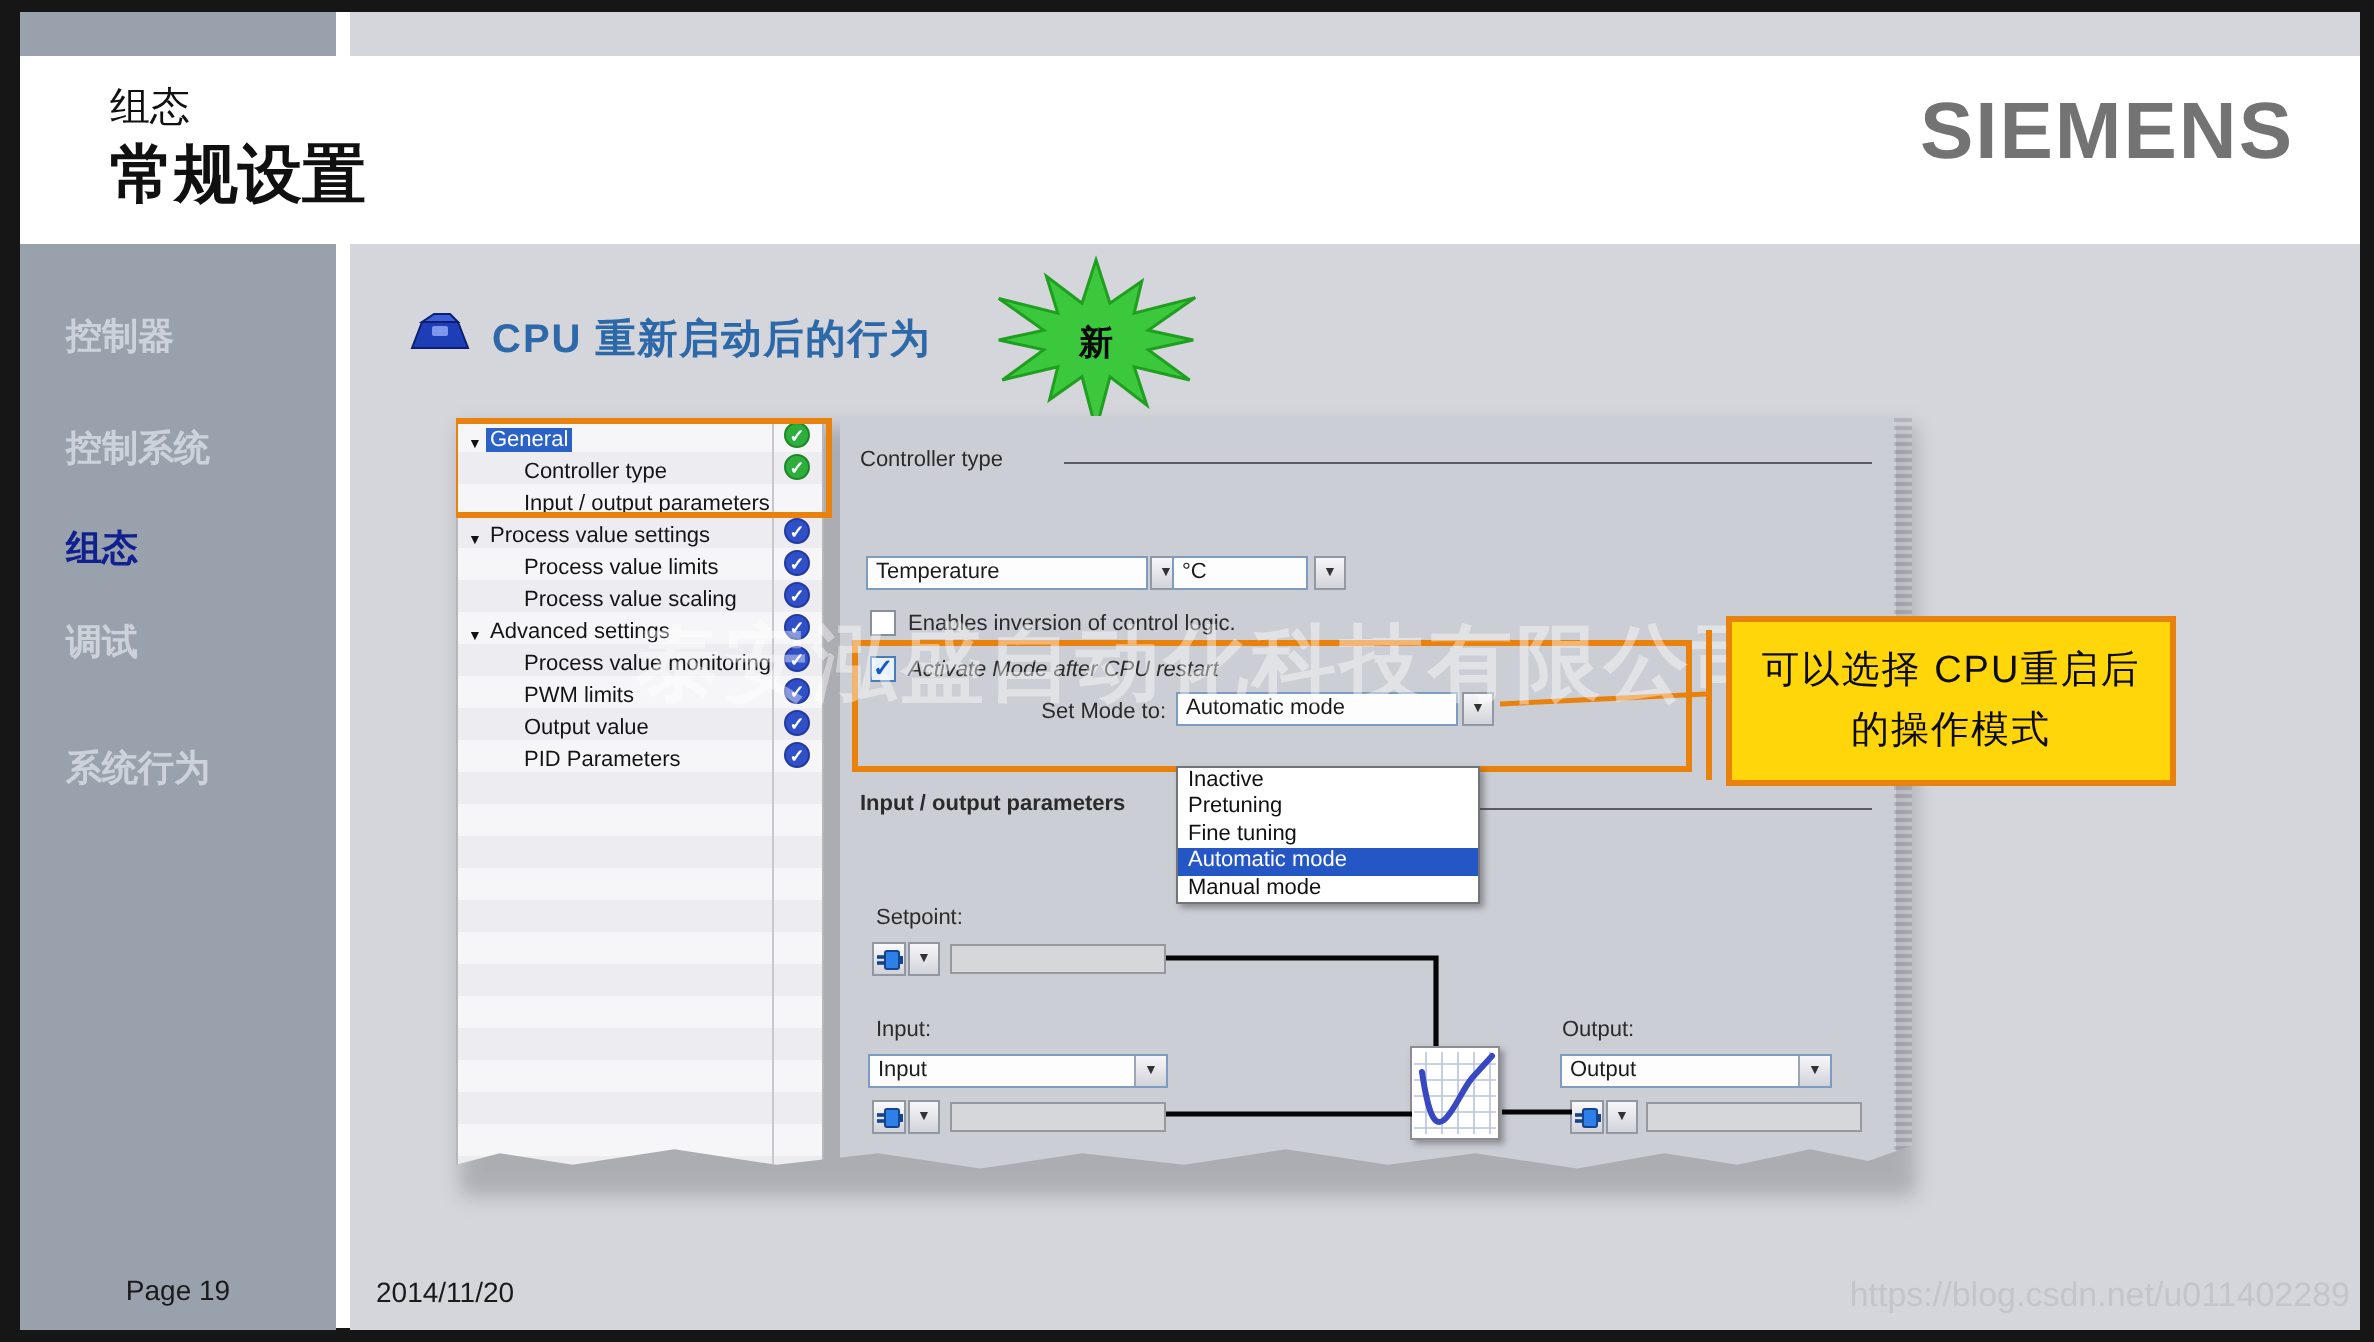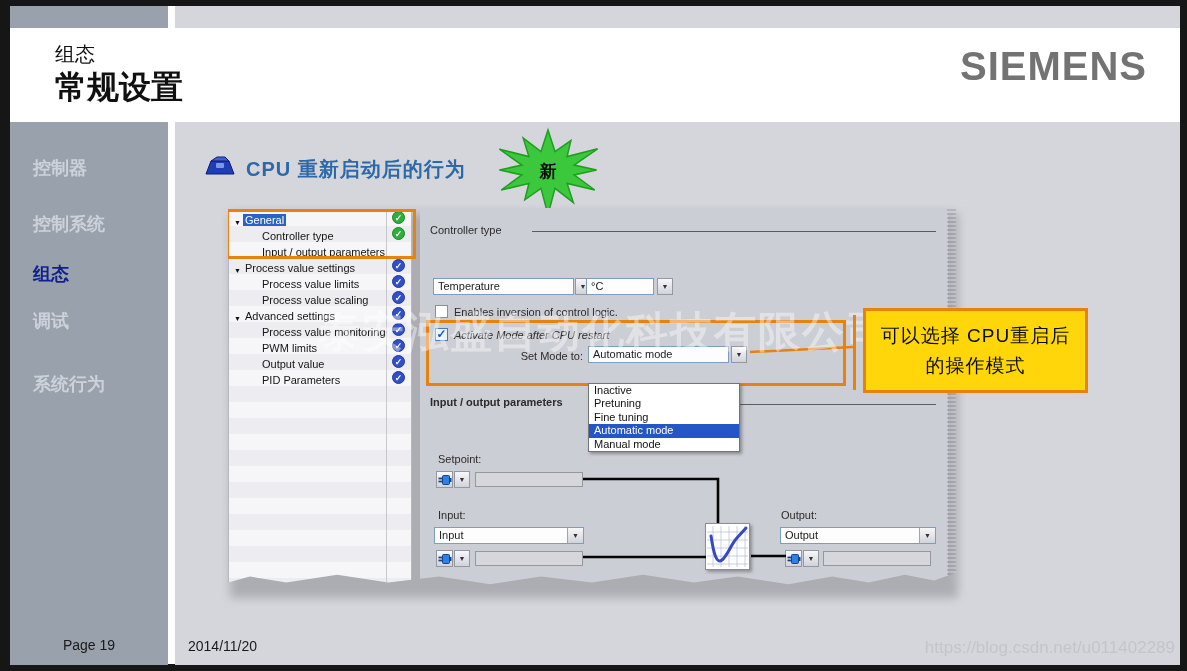--- a/index.html
+++ b/index.html
@@ -234,21 +234,21 @@
             <rect x="4.5" y="2.5" width="7" height="9" rx="1" fill="#2e80e8" stroke="#14448c"></rect>
             <rect x="0.5" y="4.6" width="4" height="1.8" fill="#14448c"></rect>
             <rect x="0.5" y="7.6" width="4" height="1.8" fill="#14448c"></rect>
             <rect x="11.5" y="5" width="2" height="4" fill="#14448c"></rect>
           </svg>
       </button>
       <div class="dbtn" style="left:34px;top:342px;">▼</div>
       <div class="field" style="left:55px;top:343px;width:108px;"></div>
 
       <div class="cb-label" style="left:361px;top:301px;">Output:</div>
-      <div class="combo combo-flush" style="left:360px;top:319px;width:156px;">
+      <div class="combo combo-flush" style="left:360px;top:319px;width:136px;">
         <span>Output</span>
         <span class="inbtn">▼</span>
       </div>
       <button class="ibtn" style="left:365px;top:342px;">
         <svg width="14" height="14" viewBox="0 0 14 14">
             <rect x="4.5" y="2.5" width="7" height="9" rx="1" fill="#2e80e8" stroke="#14448c"></rect>
             <rect x="0.5" y="4.6" width="4" height="1.8" fill="#14448c"></rect>
             <rect x="0.5" y="7.6" width="4" height="1.8" fill="#14448c"></rect>
             <rect x="11.5" y="5" width="2" height="4" fill="#14448c"></rect>
           </svg>

